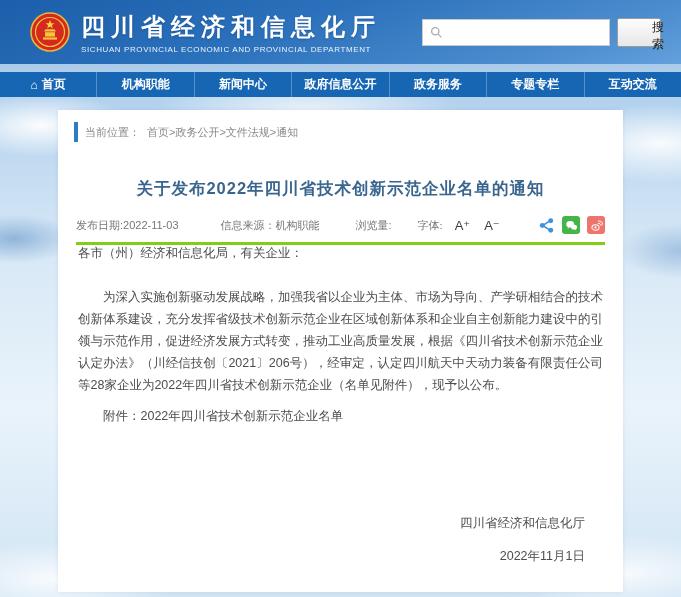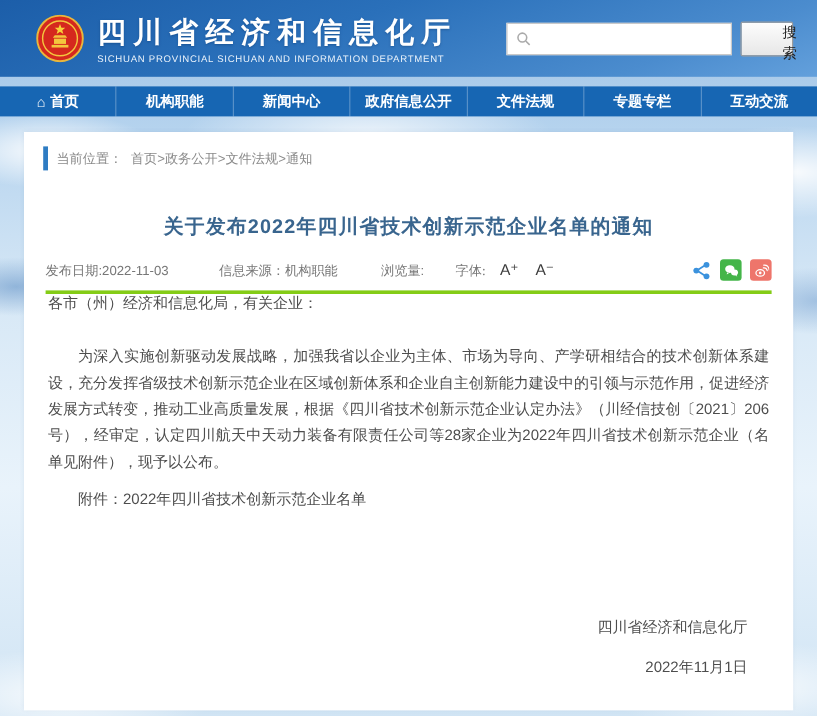--- a/index.html
+++ b/index.html
@@ -37,21 +37,21 @@
   .main-nav{ height:25px; margin-top:8px; background:#1766b3; display:flex; }
   .nav-item{
     flex:1; display:flex; align-items:center; justify-content:center; gap:4px;
     color:#fff; font-size:12px; font-weight:bold; cursor:pointer;
     border-right:1px solid rgba(255,255,255,.28);
   }
   .nav-item:last-child{ border-right:none; }
   .home-glyph{ font-size:12px; line-height:1; }
   
   .card{
-    width:641px; margin:13px auto 0; background:#fff; height:482px;
+    width:565px; margin:13px auto 0; background:#fff; height:482px;
     box-shadow:0 0 4px rgba(60,100,150,.12);
   }
   .breadcrumb{ display:flex; align-items:center; gap:7px; padding:12px 0 0 16px; font-size:11px; color:#8a8a8a; }
   .bc-bar{ width:4px; height:20px; background:#2e7cc3; }
   .bc-path{ cursor:pointer; }
   .article-title{
     margin-top:36px; text-align:center; font-size:16.5px; font-weight:600;
     color:#39658e; letter-spacing:1px;
   }
   .meta{
@@ -87,21 +87,21 @@
         <circle cx="20" cy="20" r="19" fill="#d5281e"></circle>
         <circle cx="20" cy="20" r="19" fill="none" stroke="#e9b73b" stroke-width="1.6"></circle>
         <circle cx="20" cy="20" r="14.5" fill="none" stroke="#f3c53d" stroke-width="1.2"></circle>
         <polygon points="20,8 21.2,11.2 24.4,11.2 21.9,13.2 22.8,16.4 20,14.5 17.2,16.4 18.1,13.2 15.6,11.2 18.8,11.2" fill="#f7d139"></polygon>
         <path d="M14 19.5 h12 l-1.6-2.2 h-8.8 Z" fill="#f3c53d"></path>
         <rect x="15" y="20.2" width="10" height="4.4" fill="#f3c53d"></rect>
         <rect x="13" y="25.4" width="14" height="2.2" fill="#f3c53d"></rect>
       </svg>
       <div class="brand-text">
         <div class="brand-title">四川省经济和信息化厅</div>
-        <div class="brand-sub">SICHUAN PROVINCIAL SICHUAN AND INFORMATION DEPARTMENT</div>
+        <div class="brand-sub">SICHUAN PROVINCIAL ECONOMIC AND PROVINCIAL DEPARTMENT</div>
       </div>
     </div>
     <div class="search">
       <div class="search-box">
         <svg viewBox="0 0 16 16">
           <circle cx="6.5" cy="6.5" r="4.5" fill="none" stroke="#aaaaaa" stroke-width="1.6"></circle>
           <line x1="10" y1="10" x2="14" y2="14" stroke="#aaaaaa" stroke-width="1.6"></line>
         </svg>
         <input type="text" style="">
       </div>
@@ -117,21 +117,21 @@
     <div class="nav-item">
       <span>机构职能</span>
     </div>
     <div class="nav-item">
       <span>新闻中心</span>
     </div>
     <div class="nav-item">
       <span>政府信息公开</span>
     </div>
     <div class="nav-item">
-      <span>文件法规</span>
+      <span>政务服务</span>
     </div>
     <div class="nav-item">
       <span>专题专栏</span>
     </div>
     <div class="nav-item">
       <span>互动交流</span>
     </div>
   </nav>
 
   <main class="card">

